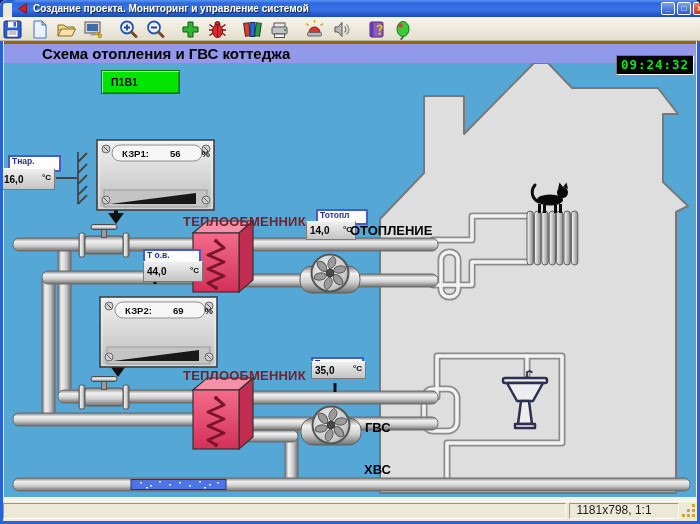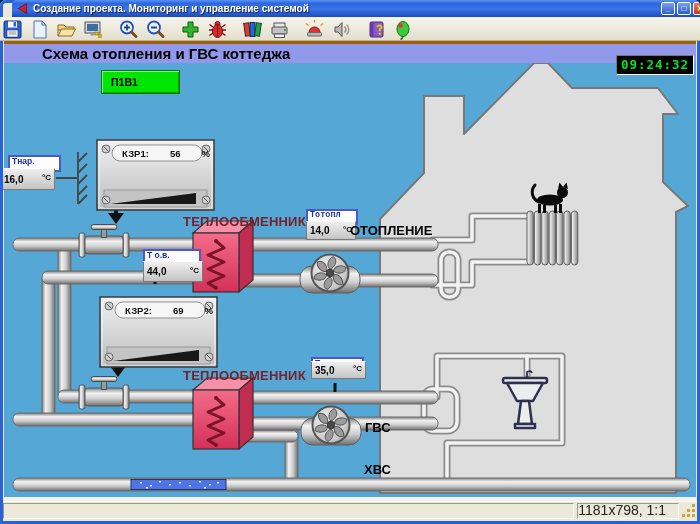--- a/index.html
+++ b/index.html
@@ -33,21 +33,21 @@
   .s-label{background:#FDFDFD;border:2px solid #4A5AC8;font-size:8.5px;font-weight:bold;color:#223399;line-height:9px;padding-left:2px;overflow:hidden;white-space:nowrap;}
   .s-value{background:linear-gradient(180deg,#EFEFEF,#C4C4C4);border:1px solid #7A7A7A;border-top-color:#FcFcFc;display:flex;justify-content:space-between;align-items:center;font-weight:bold;color:#000;padding:0 3px;}
   .s-value .v{font-size:10px;}
   .s-value .u{font-size:8px;margin-top:-3px;}
   .zone{font-size:13px;font-weight:bold;color:#000;z-index:14;white-space:nowrap;}
   .hxlbl{font-size:13px;font-weight:bold;color:#77222A;letter-spacing:.2px;z-index:14;white-space:nowrap;}
   
   .statusbar{position:absolute;left:0;top:501px;width:700px;height:19px;background:#ECE9D8;border-top:1px solid #FFF;display:flex;align-items:center;z-index:30;padding:0 3px;box-sizing:border-box;}
   .sfield{height:14px;border:1px solid #9A9A8A;border-right-color:#FFF;border-bottom-color:#FFF;}
   .sfield.main{flex:1;margin-right:3px;}
-  .sfield.res{width:88px;font-size:14px;color:#222;text-align:right;line-height:13px;padding-right:12px;margin-right:3px;}
+  .sfield.res{width:88px;font-size:12px;color:#222;text-align:center;line-height:13px;padding-right:20px;margin-right:3px;}
   .grip{width:15px;height:15px;}
 </style>
 </head>
 <body>
 
 <div class="win">
 
   <div class="titlebar">
     <svg class="appicon" viewBox="0 0 16 16">
         <path d="M3,8 L13,2 L13,14 Z" fill="#D42222" stroke="#7A0E0E" stroke-width="1"></path>
@@ -412,21 +412,21 @@
   <div class="ovl s-label" style="left:8px;top:155px;width:47px;height:13px;">Тнар.</div>
   <div class="ovl s-value" style="left:0;top:168px;width:47px;height:20px;">
     <span class="v">16,0</span>
     <span class="u">°С</span>
   </div>
   <div class="ovl s-label" style="left:143px;top:249px;width:52px;height:12px;">Т о.в.</div>
   <div class="ovl s-value" style="left:143px;top:261px;width:52px;height:19px;text-align:right;">
     <span class="v">44,0</span>
     <span class="u">°С</span>
   </div>
-  <div class="ovl s-label" style="left:306px;top:209px;width:46px;height:12px;font-family:Liberation Mono, monospace;">Тотопл</div>
+  <div class="ovl s-label" style="left:316px;top:209px;width:46px;height:12px;">Тотопл</div>
   <div class="ovl s-value" style="left:306px;top:221px;width:42px;height:17px;">
     <span class="v">14,0</span>
     <span class="u">°С</span>
   </div>
   <div class="ovl s-label" style="left:311px;top:357px;width:47px;height:12px;">Т гвс.</div>
   <div class="ovl s-value" style="left:311px;top:361px;width:47px;height:16px;">
     <span class="v">35,0</span>
     <span class="u">°С</span>
   </div>
 

